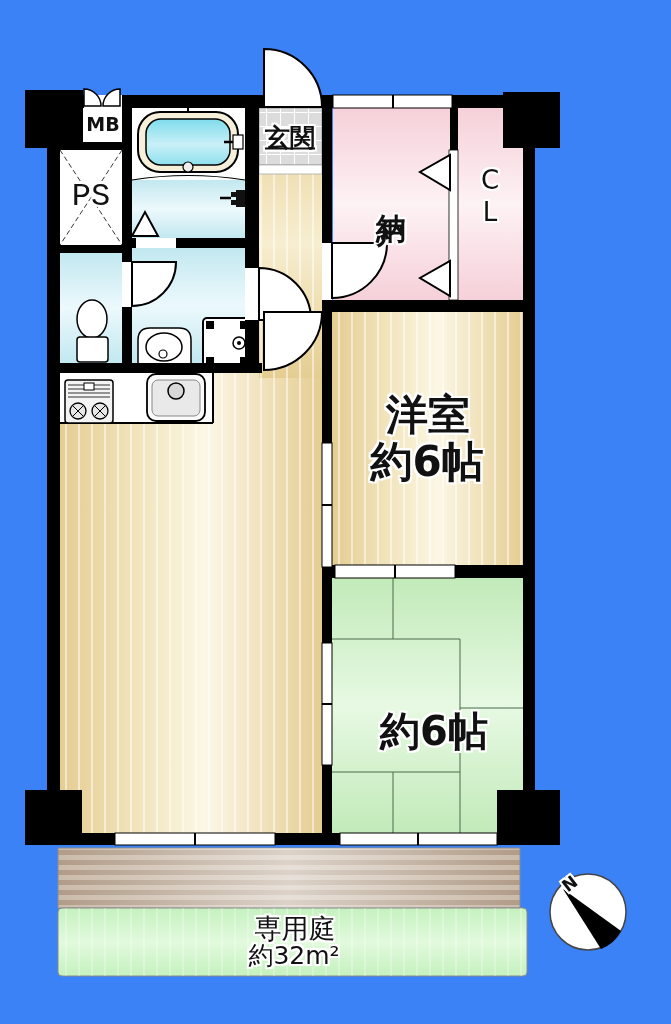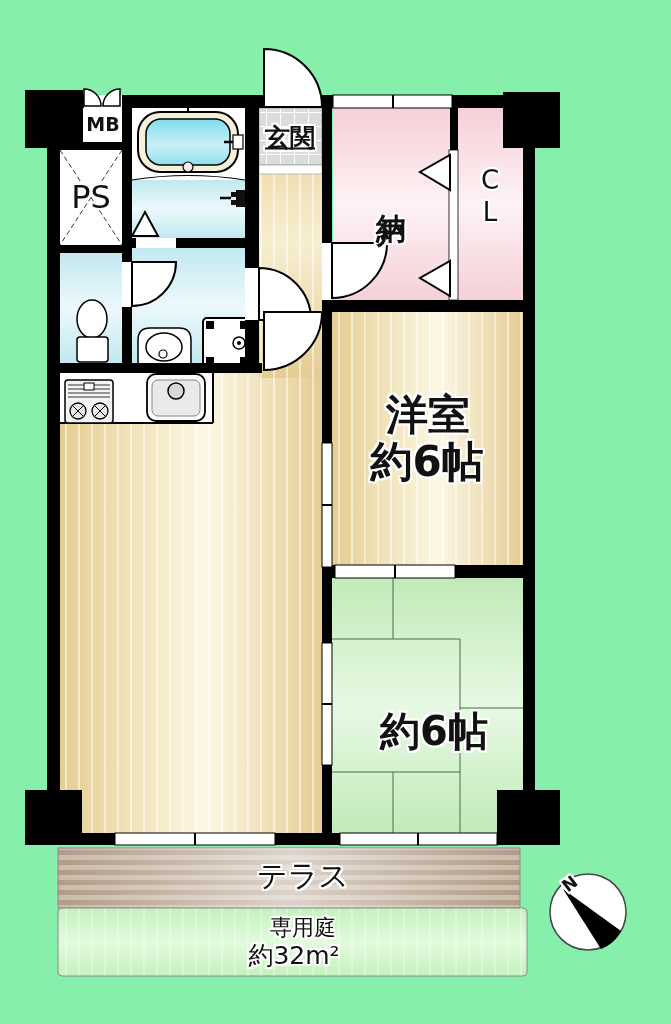--- a/index.html
+++ b/index.html
@@ -1,16 +1,16 @@
 <!DOCTYPE html>
 <html><head>
 <meta charset="utf-8">
 <style>
   html,body{margin:0;padding:0;background:#fff;}
-  .plan{position:relative;width:671px;height:1024px;background:#86efac;overflow:hidden;
+  .plan{position:relative;width:671px;height:1024px;background:#3b82f6;overflow:hidden;
         font-family:"DejaVu Sans",sans-serif;}
   .plan svg{position:absolute;left:0;top:0;}
   .lbl{position:absolute;transform:translate(-50%,-50%);font-weight:bold;color:#111;
        white-space:nowrap;line-height:1;z-index:5;
        text-shadow:-2px -2px 0 #fff,2px -2px 0 #fff,-2px 2px 0 #fff,2px 2px 0 #fff,
                    0 -2px 0 #fff,0 2px 0 #fff,-2px 0 0 #fff,2px 0 0 #fff;}
   .vert{writing-mode:vertical-rl;text-orientation:upright;}
   .north{transform:translate(-50%,-50%) rotate(-38deg);}
 </style>
 </head>
@@ -264,25 +264,24 @@
     <path d="M450,261 L450,296 L420,278 Z"></path>
   </g>
 
   <g>
     <circle cx="588" cy="912" r="38" fill="#ffffff" stroke="#444" stroke-width="1.5"></circle>
     <path d="M563,889 L601,949 A38,38 0 0 0 621,931 Z" fill="#000"></path>
   </g>
 </svg>
 
 <div class="lbl" style="left:103px;top:124px;font-size:19px;">MB</div>
-<div class="lbl" style="left:91px;top:197px;font-size:32px;font-weight:normal;">PS</div>
+<div class="lbl" style="left:91px;top:197px;font-size:32px;font-weight:normal;font-family:Liberation Mono, monospace;">PS</div>
 <div class="lbl" style="left:290px;top:137px;font-size:25px;text-decoration:underline;">玄関</div>
 <div class="lbl vert" style="left:391px;top:196px;font-size:30px;letter-spacing:6px;">納戸</div>
 <div class="lbl vert" style="left:490px;top:197px;font-size:26px;letter-spacing:2px;font-weight:normal;">CL</div>
 <div class="lbl" style="left:428px;top:415px;font-size:42px;">洋室</div>
 <div class="lbl" style="left:427px;top:462px;font-size:42px;">約6帖</div>
 <div class="lbl" style="left:434px;top:731px;font-size:40px;">約6帖</div>
-<div class="lbl" style="left:303px;top:876px;font-size:30px;font-weight:normal;">テラス</div>
-<div class="lbl" style="left:295px;top:928px;font-size:22px;font-weight:normal;margin-left:8px;">専用庭</div>
+<div class="lbl" style="left:295px;top:928px;font-size:27px;font-weight:normal;">専用庭</div>
 <div class="lbl" style="left:294px;top:955px;font-size:25px;font-weight:normal;">約32m²</div>
 <div class="lbl north" style="left:570px;top:884px;font-size:17px;">N</div>
 
 </div>
 
 </body></html>

